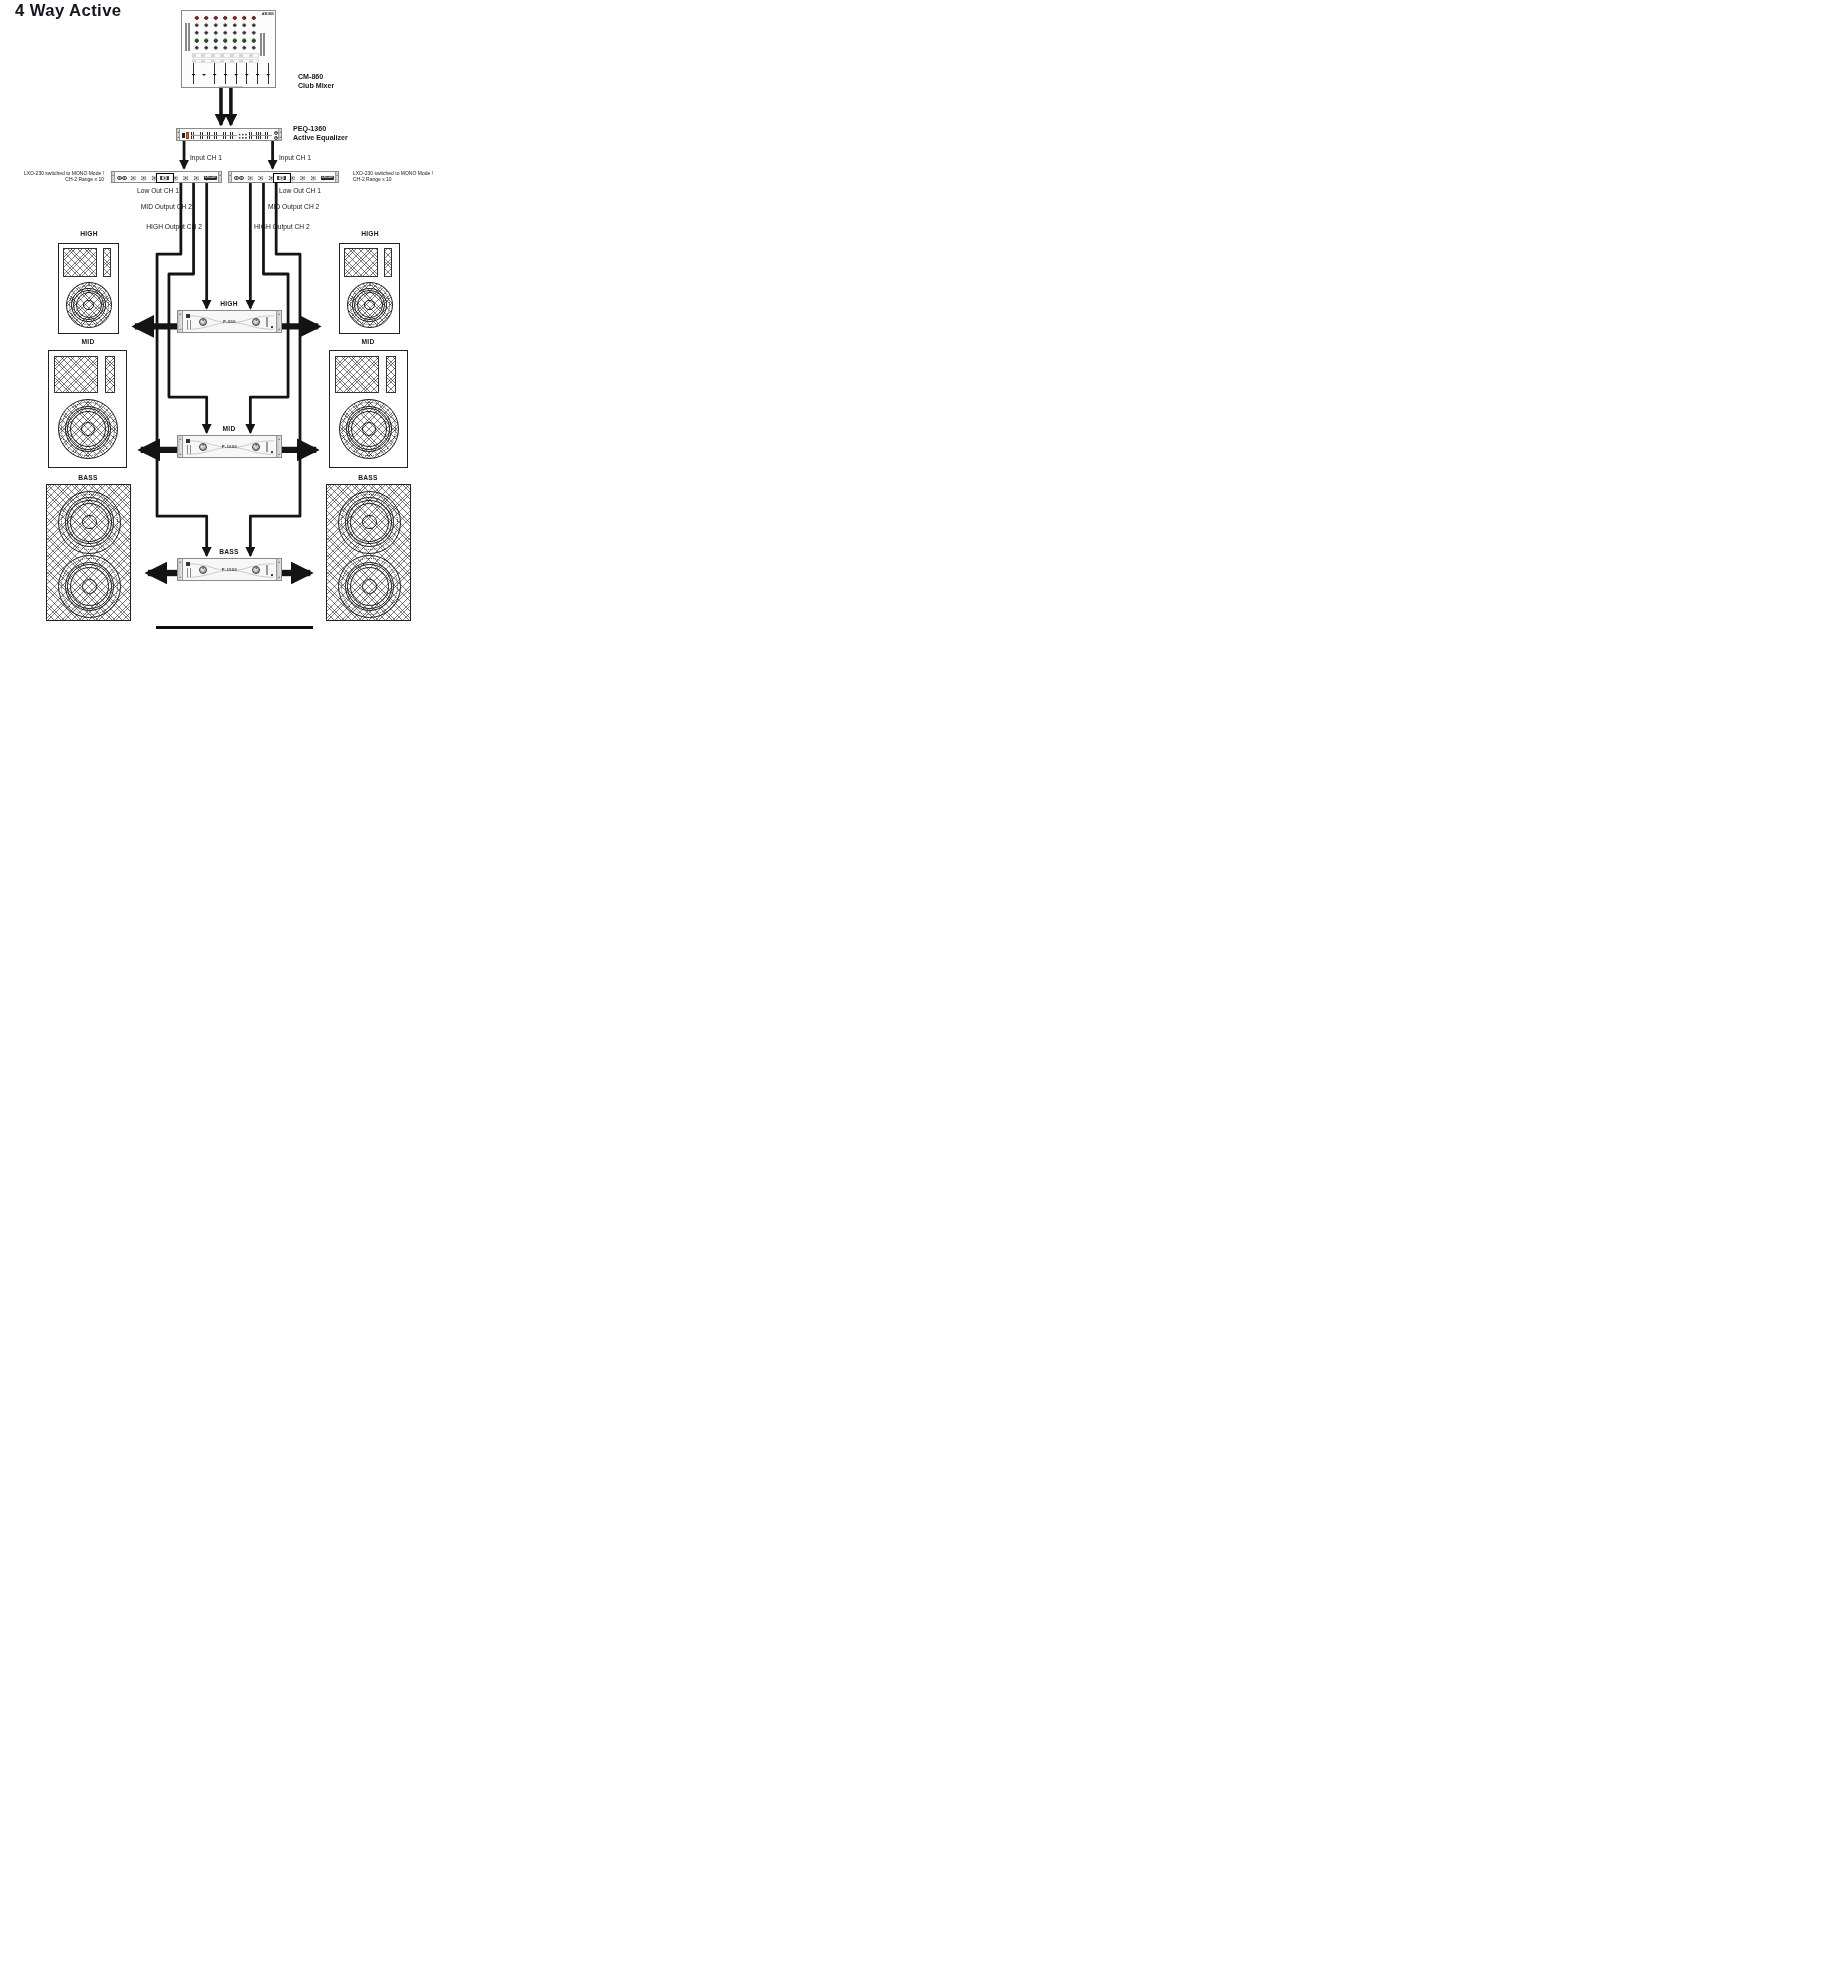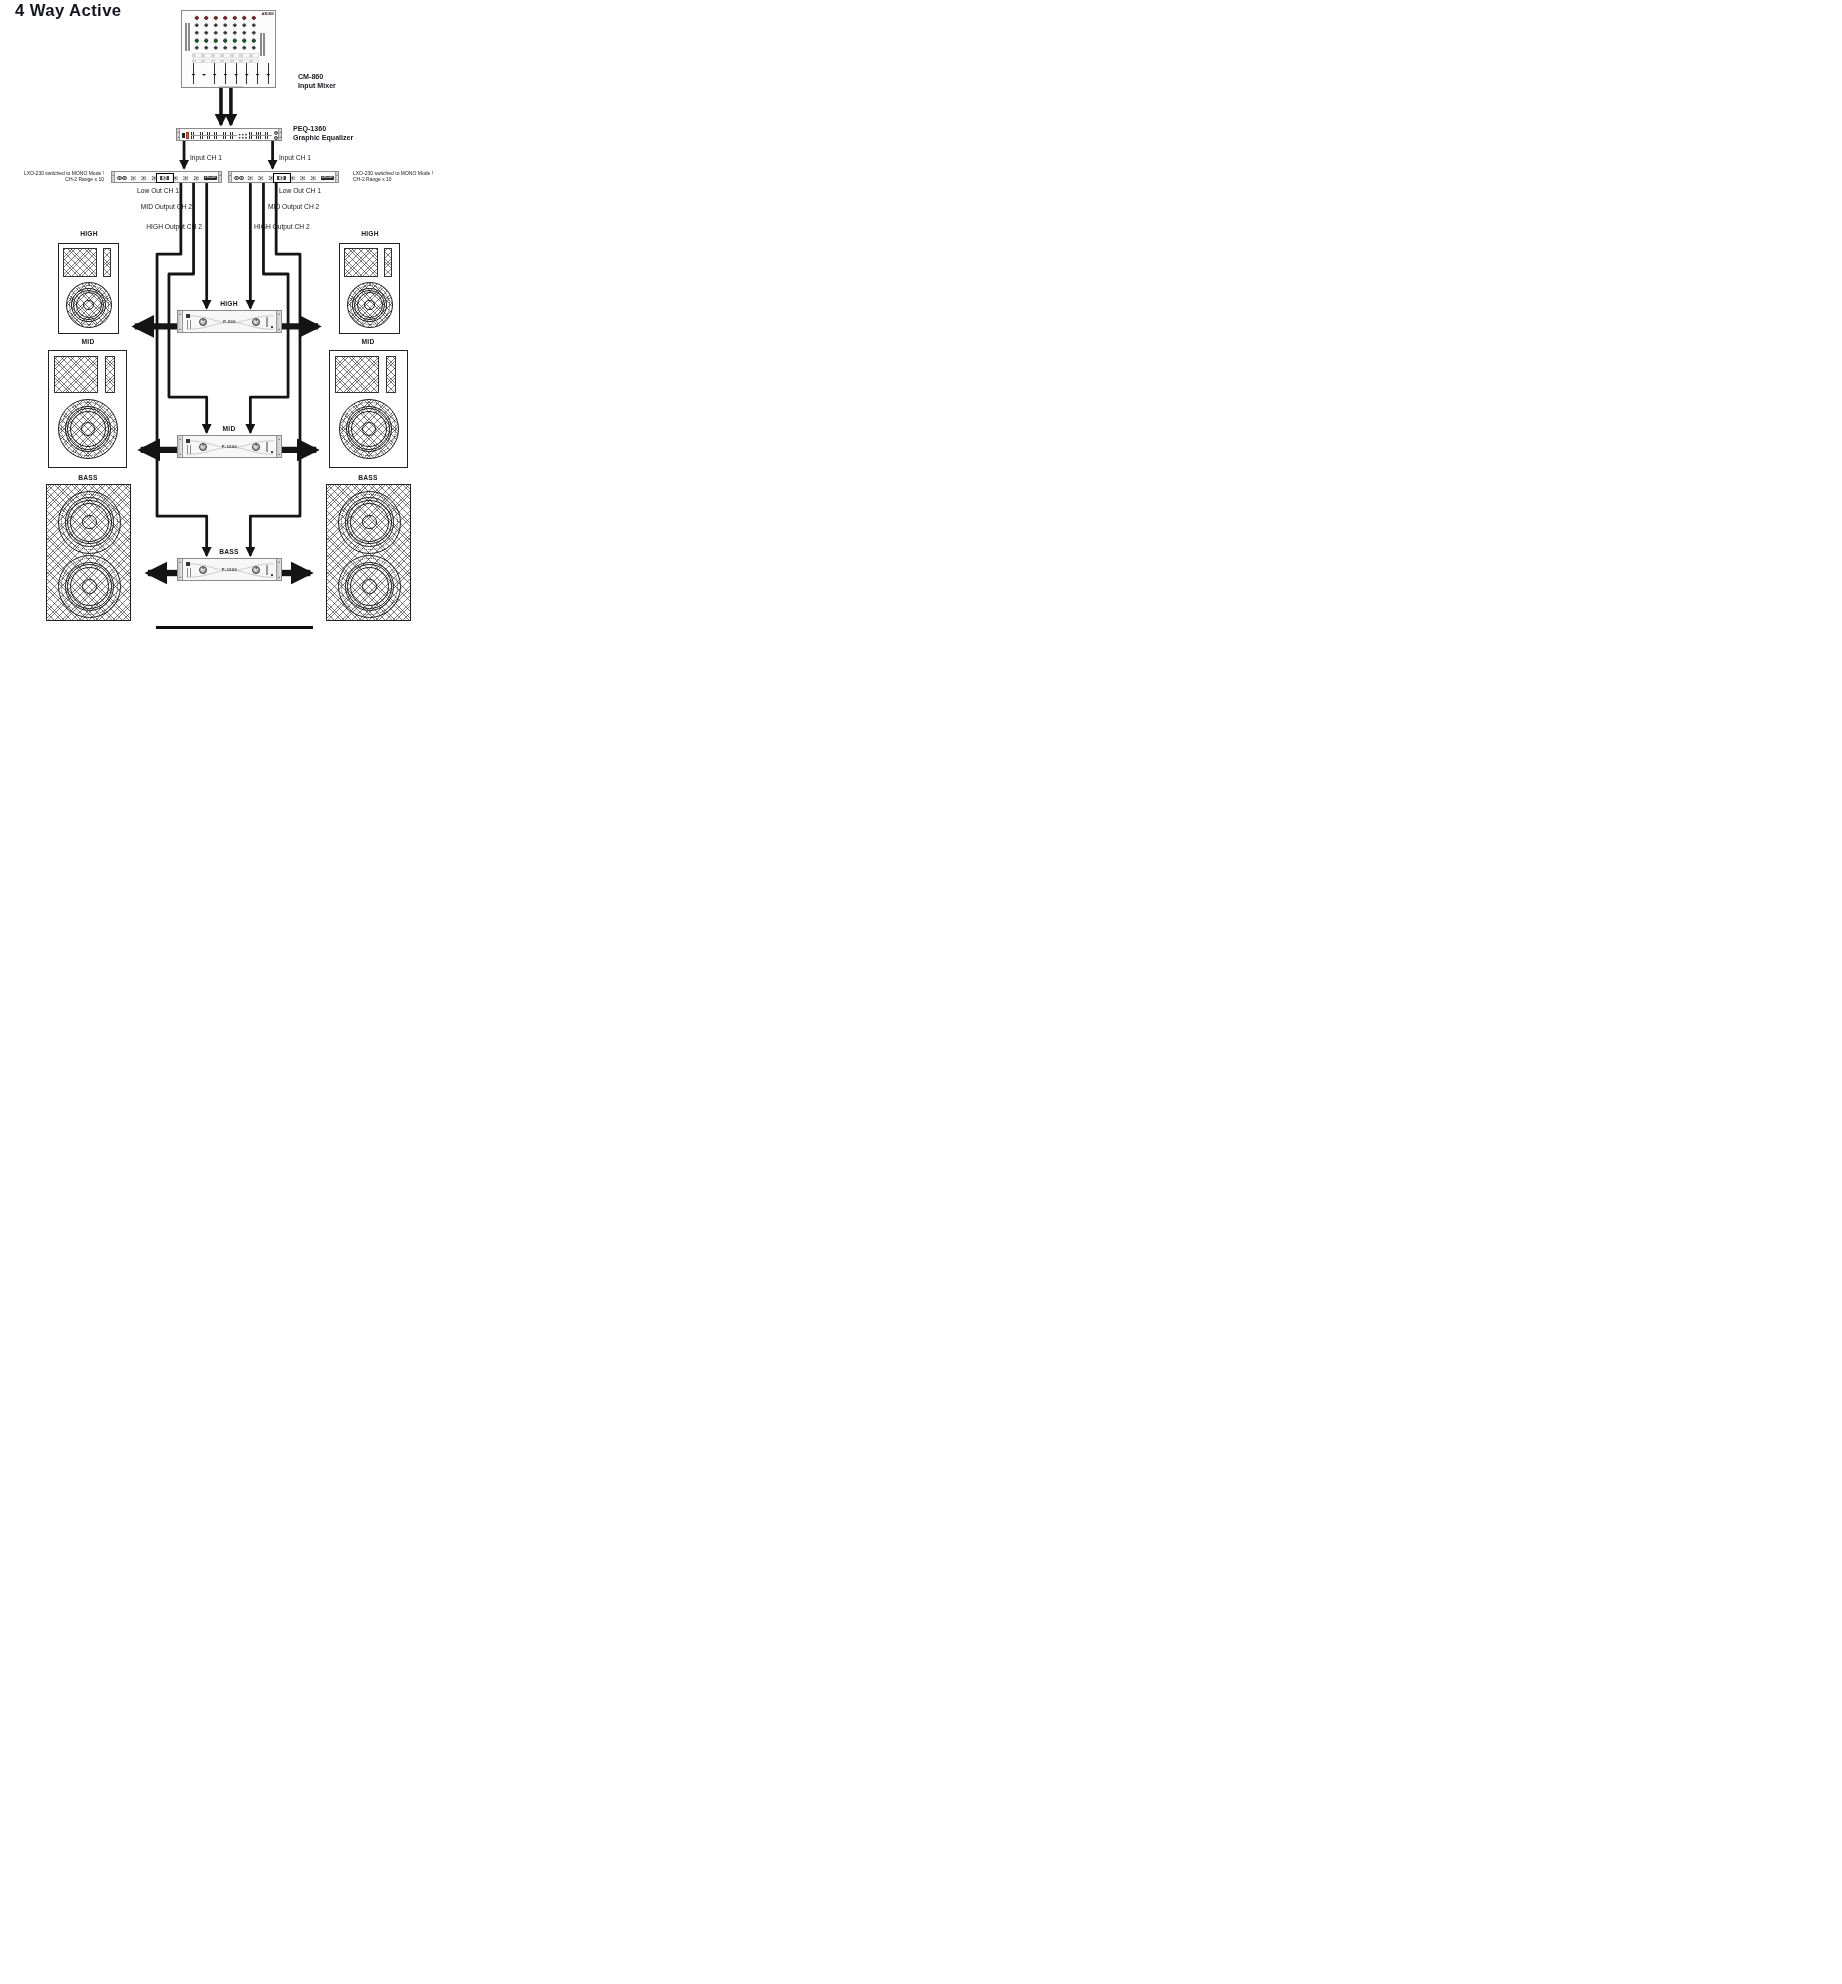--- a/index.html
+++ b/index.html
@@ -139,37 +139,37 @@
     <div class="vu" style="left:81px; top:22px; width:2px; height:23px;"></div>
     <div class="dpart mx-buttons" style="left:9.5px; top:42px; width:67px; height:4.8px;"></div>
     <div class="dpart mx-buttons" style="left:9.5px; top:48px; width:67px; height:3.6px;"></div>
     <div class="dpart mx-faders" style="left:5.6px; top:52px; width:84px; height:21.4px;"></div>
     <div class="dpart" style="left:37px; top:75px; width:24px; height:1.2px; background:#ccc;"></div>
     <div class="dpart" style="right:11px; top:1.6px; width:2px; height:2px; background:#c0392b; border-radius:0.4px;"></div>
     <div class="dpart" style="right:1.2px; top:0.8px; font-size:3.2px; font-weight:700; color:#222;">CM-860</div>
   </div>
   <div class="lbl lbl-dev" style="left:298px; top:73px;">
     <div>CM-860</div>
-    <div>Input Mixer</div>
+    <div>Club Mixer</div>
   </div>
 
   <div class="device" style="left:176px; top:128px; width:106px; height:13px;">
     <div class="ear slim l"></div>
     <div class="ear slim r"></div>
     <div class="dpart" style="left:4.8px; top:3.6px; width:2.8px; height:5.6px; background:#222;"></div>
     <div class="dpart" style="left:8.7px; top:2.8px; width:3.2px; height:7.5px; background:#e0622d; border:0.4px solid #9a3c17;"></div>
     <div class="dpart eq-sliders" style="left:14px; top:2.8px; width:46px; height:7.5px;"></div>
     <div class="dpart eq-miniknobs" style="left:61px; top:3.6px; width:9.5px; height:6.4px;"></div>
     <div class="dpart eq-sliders" style="left:72px; top:2.8px; width:23px; height:7.5px;"></div>
     <div class="knob" style="left:97px; top:2.4px;  width:3.6px; height:3.6px;"></div>
     <div class="knob" style="left:97px; top:7.1px; width:3.6px; height:3.6px;"></div>
   </div>
   <div class="lbl lbl-dev" style="left:293px; top:125px;">
     <div>PEQ-1360</div>
-    <div>Graphic Equalizer</div>
+    <div>Active Equalizer</div>
   </div>
 
   <div class="lbl lbl-io" style="left:190px; top:154px;">Input CH 1</div>
   <div class="lbl lbl-io" style="left:279px; top:154px;">Input CH 1</div>
 
   <div class="device" style="left:111px; top:171px; width:111px; height:12.3px;">
     <div class="ear slim l"></div>
     <div class="ear slim r"></div>
     <div class="xlr" style="left:5.2px; top:4px;"></div>
     <div class="xlr" style="left:10.3px; top:4px;"></div>

